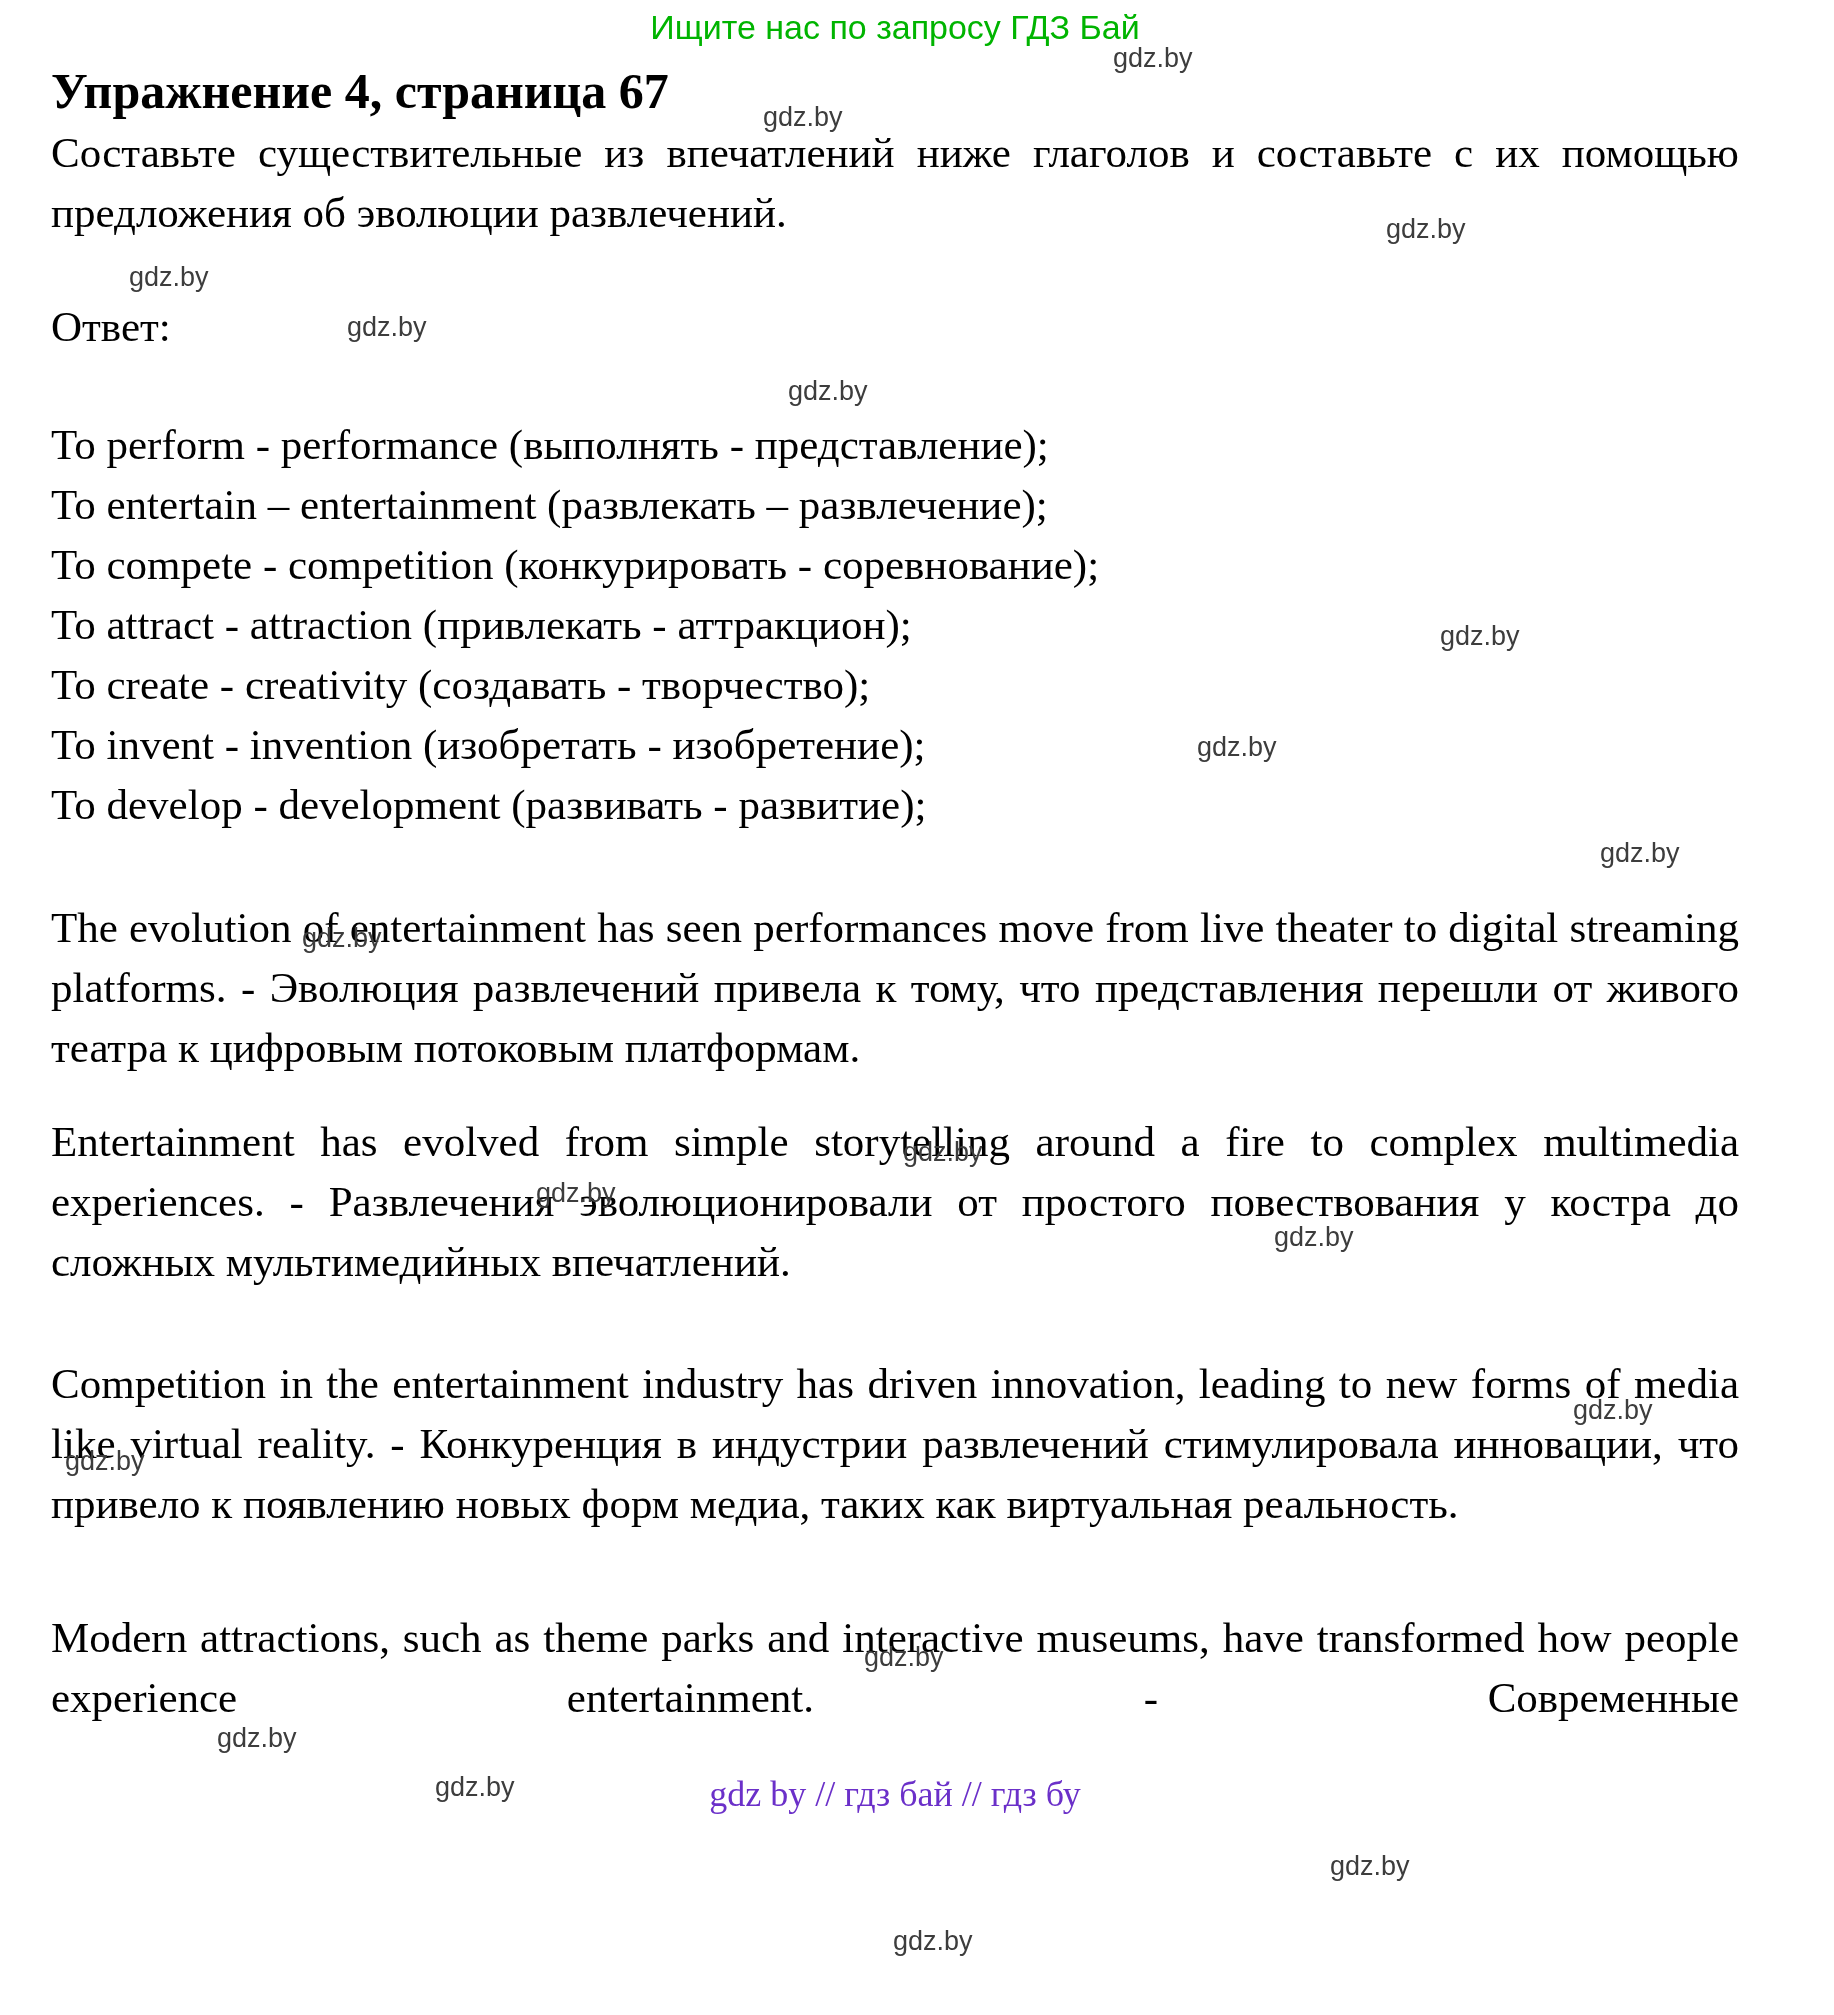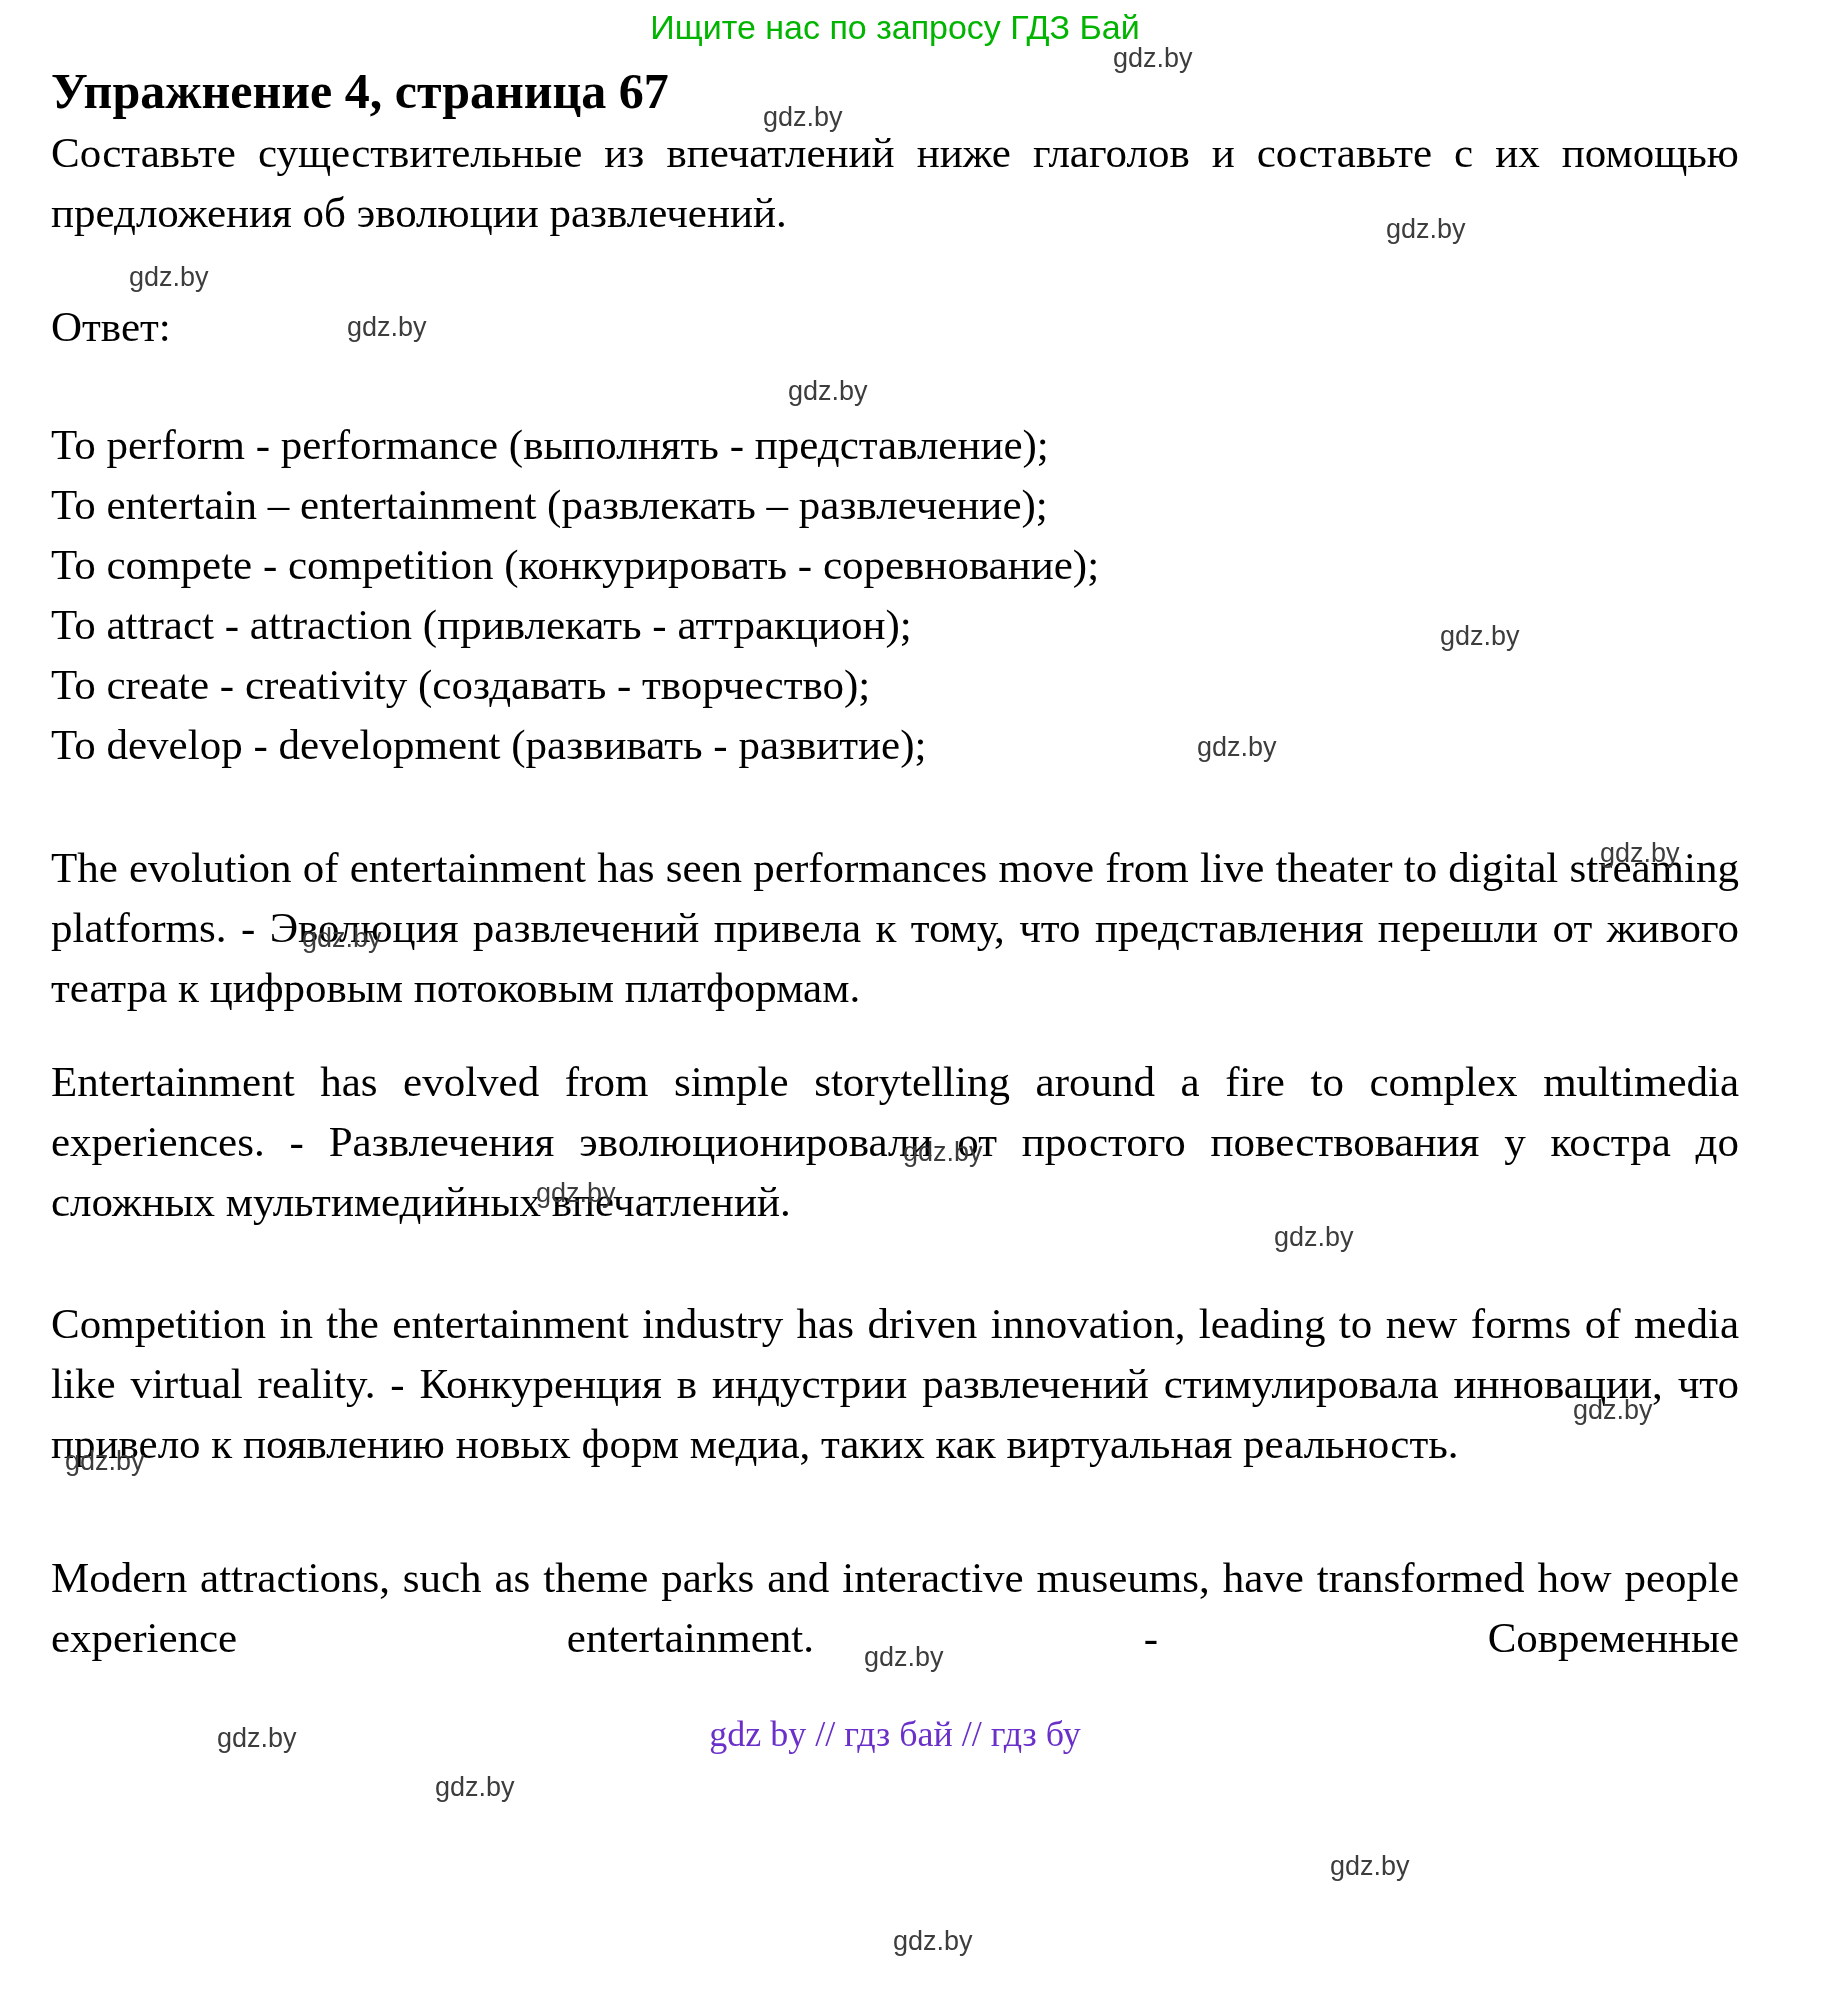--- a/index.html
+++ b/index.html
@@ -84,20 +84,21 @@
   <p class="task">Составьте существительные из впечатлений ниже глаголов и составьте с их помощью предложения об эволюции развлечений.</p>
 
   <p class="answer-label">Ответ:</p>
 
   <div class="pairs">
     <div class="pair">To perform - performance (выполнять - представление);</div>
     <div class="pair">To entertain – entertainment (развлекать – развлечение);</div>
     <div class="pair">To compete - competition (конкурировать - соревнование);</div>
     <div class="pair">To attract - attraction (привлекать - аттракцион);</div>
     <div class="pair">To create - creativity (создавать - творчество);</div>
+    <div class="pair">To invent - invention (изобретать - изобретение);</div>
     <div class="pair">To develop - development (развивать - развитие);</div>
   </div>
 
   <p class="para m1">The evolution of entertainment has seen performances move from live theater to digital streaming platforms. - Эволюция развлечений привела к тому, что представления перешли от живого театра к цифровым потоковым платформам.</p>
   <p class="para m2">Entertainment has evolved from simple storytelling around a fire to complex multimedia experiences. - Развлечения эволюционировали от простого повествования у костра до сложных мультимедийных впечатлений.</p>
   <p class="para m3">Competition in the entertainment industry has driven innovation, leading to new forms of media like virtual reality. - Конкуренция в индустрии развлечений стимулировала инновации, что привело к появлению новых форм медиа, таких как виртуальная реальность.</p>
   <p class="para m4 last-justify">Modern attractions, such as theme parks and interactive museums, have transformed how people experience entertainment. - Современные</p>
 
   <div class="footer">gdz by  //  гдз бай  //  гдз бу</div>
 

